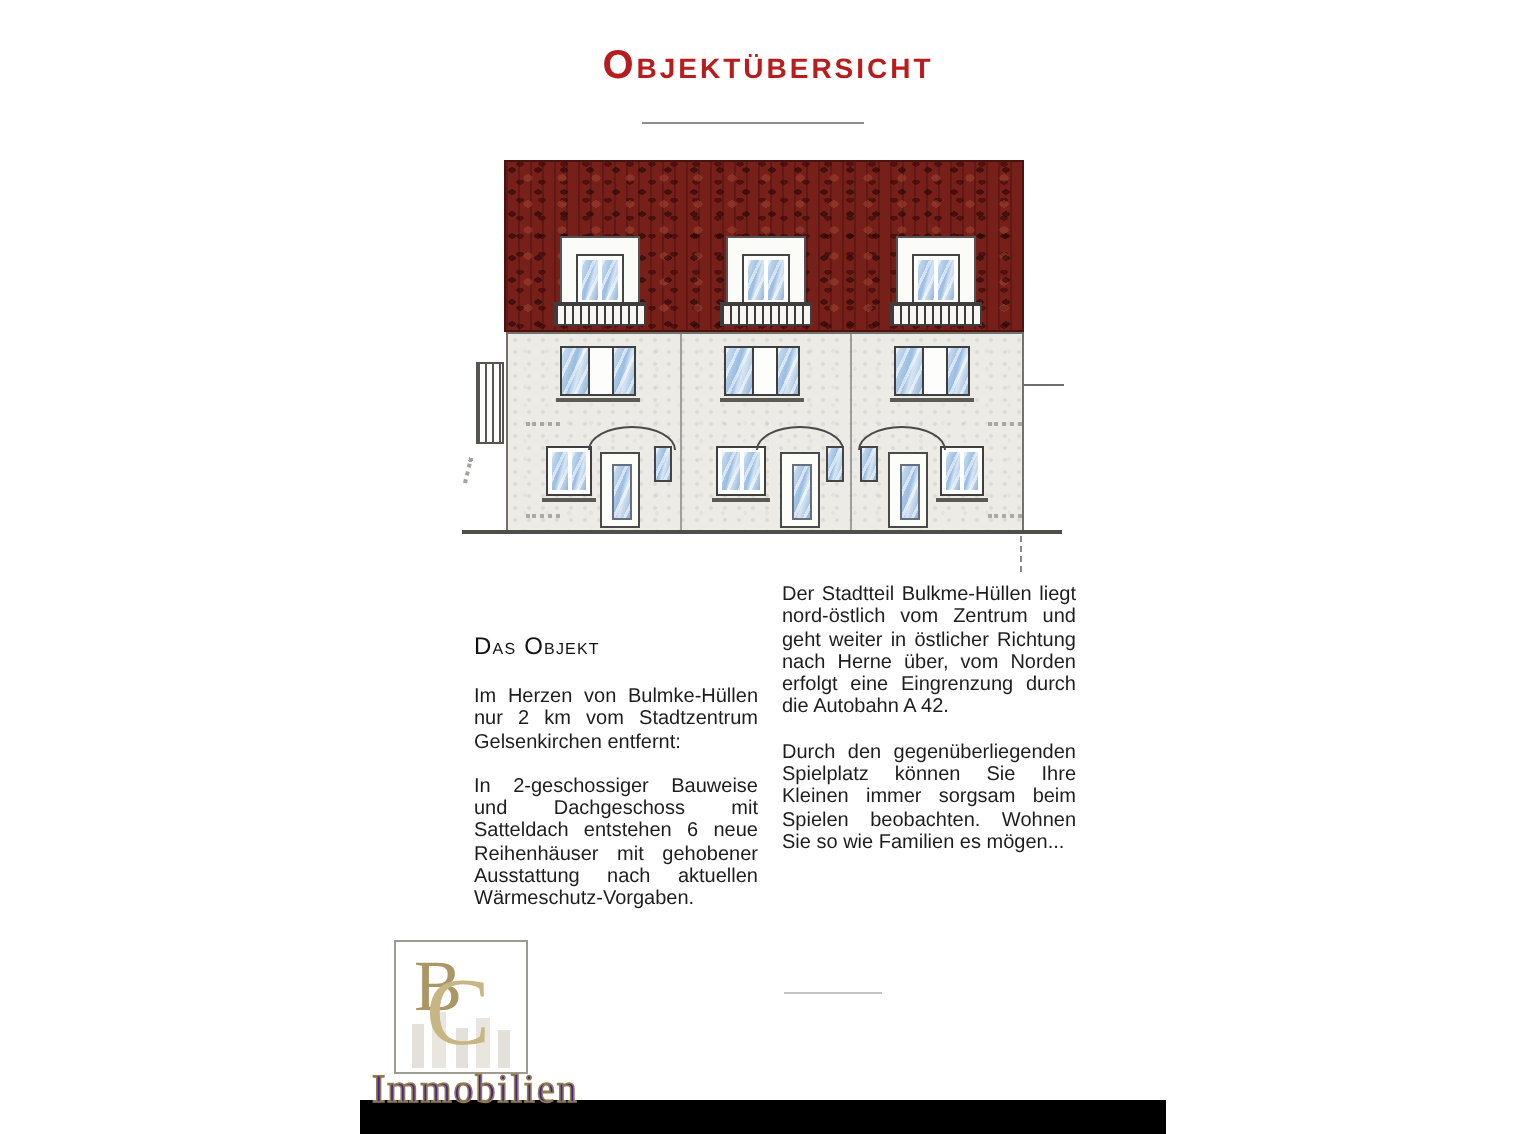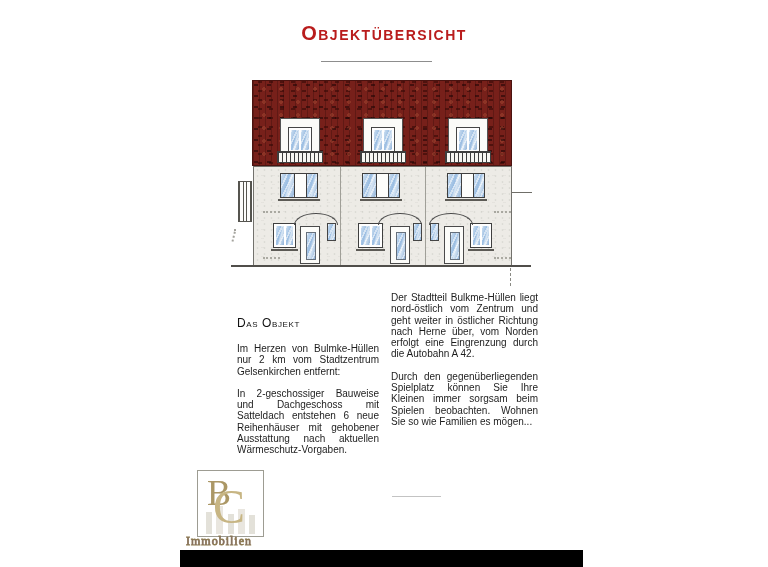--- a/index.html
+++ b/index.html
@@ -88,21 +88,21 @@
         background:
           linear-gradient(#c9c4b4,#c9c4b4) 2px 12px/6px 22px no-repeat,
           linear-gradient(#d4cfc0,#d4cfc0) 12px 6px/7px 28px no-repeat,
           linear-gradient(#c9c4b4,#c9c4b4) 24px 14px/6px 20px no-repeat,
           linear-gradient(#d4cfc0,#d4cfc0) 34px 9px/7px 25px no-repeat,
           linear-gradient(#c9c4b4,#c9c4b4) 45px 15px/6px 19px no-repeat;}
   .mono{position:absolute;font-family:"Liberation Serif","DejaVu Serif",serif;font-weight:400;}
   .mono-b{left:9px;top:1px;font-size:36px;color:#ab9765;}
   .mono-c{left:15px;top:8px;font-size:48px;color:#c7b583;}
   .wm-label{position:absolute;left:186px;top:534px;z-index:7;
-        font-family:"Liberation Serif","DejaVu Serif",serif;font-size:12px;letter-spacing:1px;
+        font-family:"Liberation Serif","DejaVu Serif",serif;font-size:20px;letter-spacing:1px;
         color:#4c1d95;-webkit-text-stroke:0.8px #8f7d52;}
   .black-bar{position:absolute;left:180px;top:550px;width:403px;height:17px;background:#000;z-index:6;}
 </style>
 </head>
 <body>
 
 <div class="page">
 
   <h1 class="title">Objektübersicht</h1>
   <div class="title-rule"></div>

